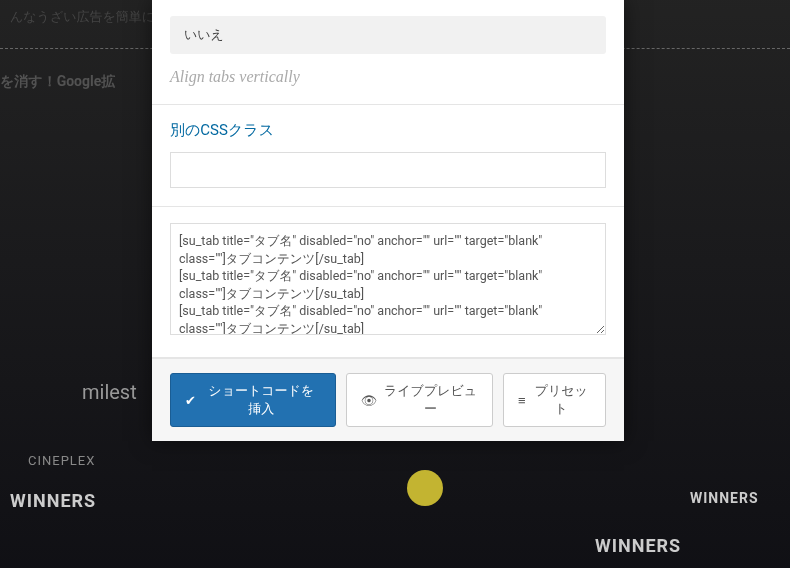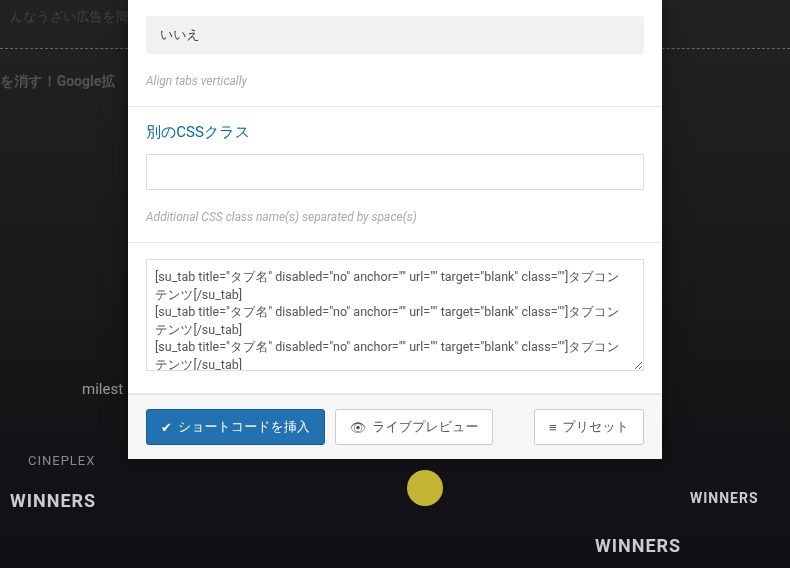--- a/index.html
+++ b/index.html
@@ -44,35 +44,35 @@
   font-weight: bold;
   font-size: 18px;
   letter-spacing: 1px;
   text-align: center;
 }
 .bg-milestone {
   position: absolute;
   left: 82px;
   top: 380px;
   color: #999;
-  font-size: 15px;
+  font-size: 20px;
 }
 .bg-cineplex {
   position: absolute;
   left: 28px;
   top: 453px;
   color: #888;
   font-size: 13px;
   letter-spacing: 1px;
 }
 .modal {
   position: absolute;
-  left: 128px;
+  left: 152px;
   top: 0;
-  width: 534px;
+  width: 472px;
   background: #fff;
   box-shadow: 0 0 20px rgba(0,0,0,0.5);
 }
 .section {
   padding: 16px 18px 18px;
   border-bottom: 1px solid #e5e5e5;
 }
 .section:last-of-type { border-bottom: none; }
 .field-label {
   font-size: 15px;
@@ -82,24 +82,25 @@
 }
 .select-like {
   background: #f1f1f1;
   border-radius: 3px;
   padding: 10px 14px;
   font-size: 13px;
   color: #444;
   cursor: pointer;
 }
 .help-text {
-  font-size: 12px;
+  font-size: 16px;
   color: #aaa;
   font-style: italic;
-  margin-top: 20px;
+  margin-top: 14px;
+  font-family: Liberation Serif, serif;
 }
 .text-input {
   width: 100%;
   border: 1px solid #ddd;
   padding: 8px;
   font-size: 13px;
   height: 36px;
   background: #fff;
 }
 .textarea-wrap {
@@ -175,21 +176,20 @@
 <div class="modal">
 
   <div class="section">
     <div class="select-like">いいえ</div>
     <div class="help-text">Align tabs vertically</div>
   </div>
 
   <div class="section">
     <div class="field-label">別のCSSクラス</div>
     <input type="text" class="text-input" value="" style="">
-    <div class="help-text">Additional CSS class name(s) separated by space(s)</div>
   </div>
 
   <div class="section">
     <div class="textarea-wrap">
       <textarea class="textarea" style="">[su_tab title="タブ名" disabled="no" anchor="" url="" target="blank" class=""]タブコンテンツ[/su_tab]
 [su_tab title="タブ名" disabled="no" anchor="" url="" target="blank" class=""]タブコンテンツ[/su_tab]
 [su_tab title="タブ名" disabled="no" anchor="" url="" target="blank" class=""]タブコンテンツ[/su_tab]</textarea>
     </div>
   </div>
 

